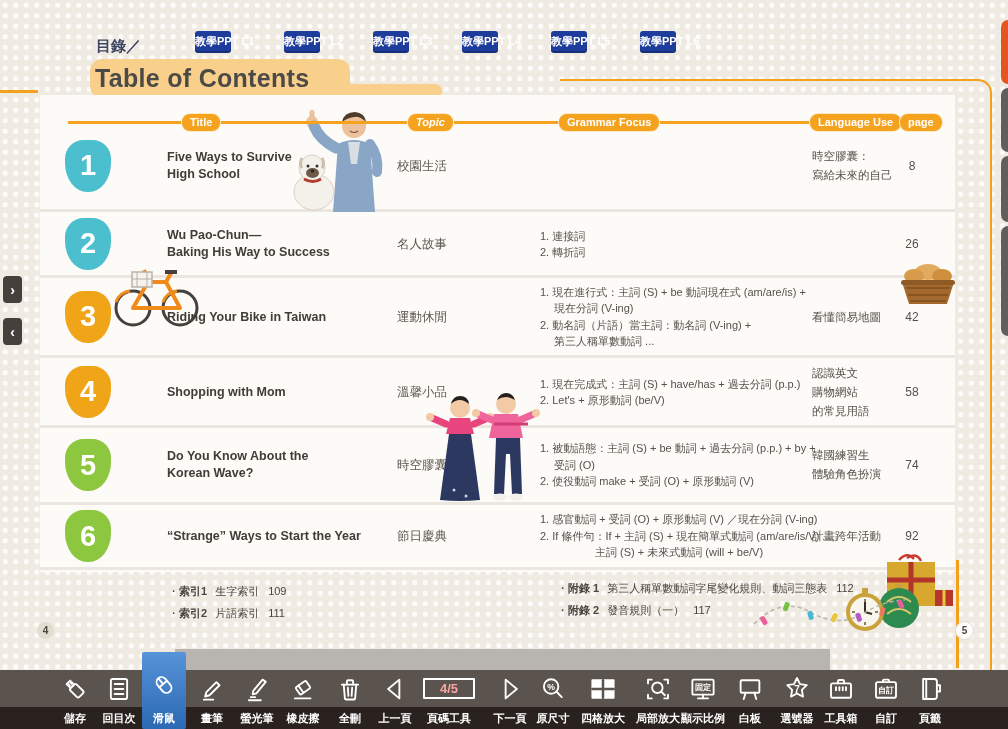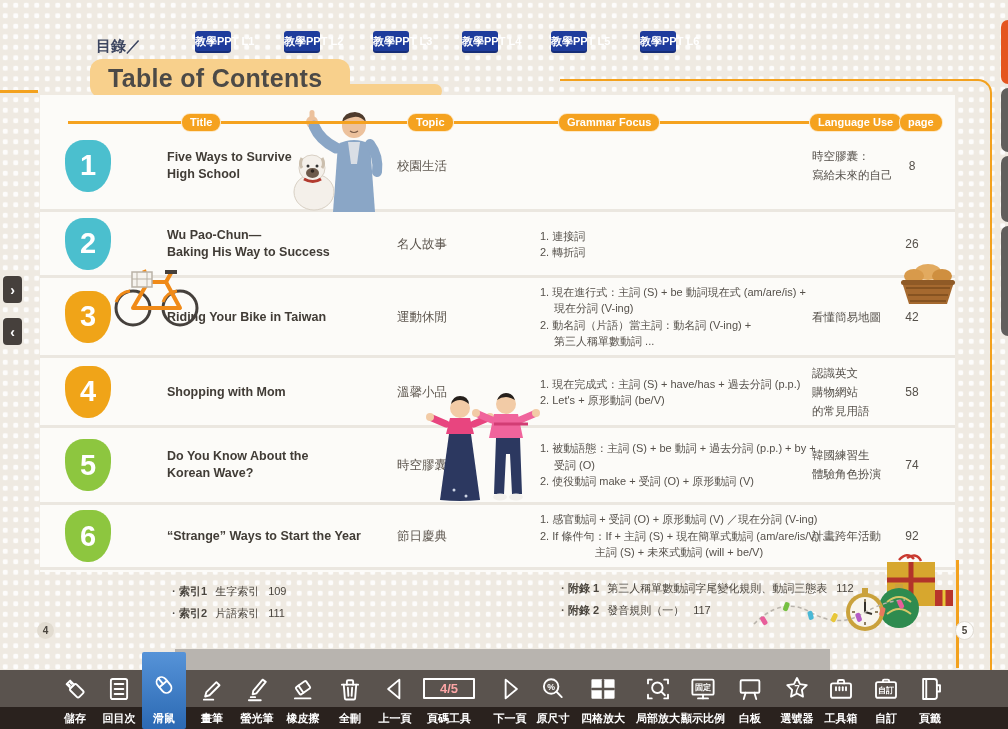--- a/index.html
+++ b/index.html
@@ -9,21 +9,21 @@
     background-image:radial-gradient(circle,rgba(255,255,255,.85) 2.6px,rgba(255,255,255,0) 2.9px);
     background-size:10.5px 10.5px;padding-left:38px;}
   
   .oline{position:absolute;background:#f3a11d;}
   .page5-border{position:absolute;left:560px;top:79px;width:430px;height:589px;
     border-top:2.5px solid #f3a11d;border-right:2.5px solid #f3a11d;border-radius:0 14px 0 0;}
   
   .heading-hl{position:absolute;left:90px;top:59px;width:260px;height:39px;background:#f8d08c;border-radius:12px;}
   .heading-tail{position:absolute;left:320px;top:84px;width:122px;height:14px;background:#f8d08c;border-radius:0 8px 8px 0;}
   .section-label{position:absolute;left:96px;top:37px;font-size:15px;font-weight:bold;color:#3d4660;}
-  .page-title{position:absolute;left:108px;top:64px;font-size:25px;font-weight:bold;color:#4c4a47;letter-spacing:.3px;}
+  .page-title{position:absolute;left:95px;top:64px;font-size:25px;font-weight:bold;color:#4c4a47;letter-spacing:.3px;}
   .ppt-row{position:absolute;left:195px;top:31px;display:flex;gap:53px;}
   .ppt-btn{width:36px;height:20px;line-height:20px;text-align:right;background:#1e3c9c;color:#fff;
     font-size:11px;font-weight:bold;border-radius:3px;box-shadow:0 2px 0 #162d77;cursor:pointer;white-space:nowrap;}
   
   .panel{position:absolute;left:40px;top:95px;width:915px;height:477px;background:#fcfbf8;}
   #rows{margin-top:27px;}
   .lesson-row{position:relative;box-sizing:border-box;border-bottom:3px solid #ebe7e0;}
   .badge{position:absolute;left:25px;top:50%;transform:translateY(-50%);width:46px;height:52px;
     border-radius:40% 40% 48% 48% / 36% 36% 56% 56%;color:#fff;font-size:29px;font-weight:bold;
     display:flex;align-items:center;justify-content:center;}
@@ -159,21 +159,21 @@
 　　　　　主詞 (S) + 未來式動詞 (will + be/V)</div>
           <div class="c clang">計畫跨年活動</div>
           <div class="c cpage">92</div>
         </div>
       </div>
   </div>
 
   <div class="header-line"></div>
   <div id="pill-row">
       <span class="pill" style="left: 181px;">Title</span>
-      <span class="pill" style="left: 407px;">Topic</span>
+      <span class="pill" style="left: 407px; font-style: italic;">Topic</span>
       <span class="pill" style="left: 558px;">Grammar Focus</span>
       <span class="pill" style="left: 809px;">Language Use</span>
       <span class="pill" style="left: 899px;">page</span>
     </div>
 
   <div class="deco" style="left:278px;top:100px;">
     <svg width="128" height="112" viewBox="0 0 128 112">
       <circle cx="34" cy="22" r="6" fill="#ecc19c"></circle>
         <rect x="31.5" y="10" width="5" height="9" rx="2.5" fill="#ecc19c"></rect>
       <path d="M58 48 Q42 40 36 26" stroke="#8aa6c6" stroke-width="11" fill="none" stroke-linecap="round"></path>

